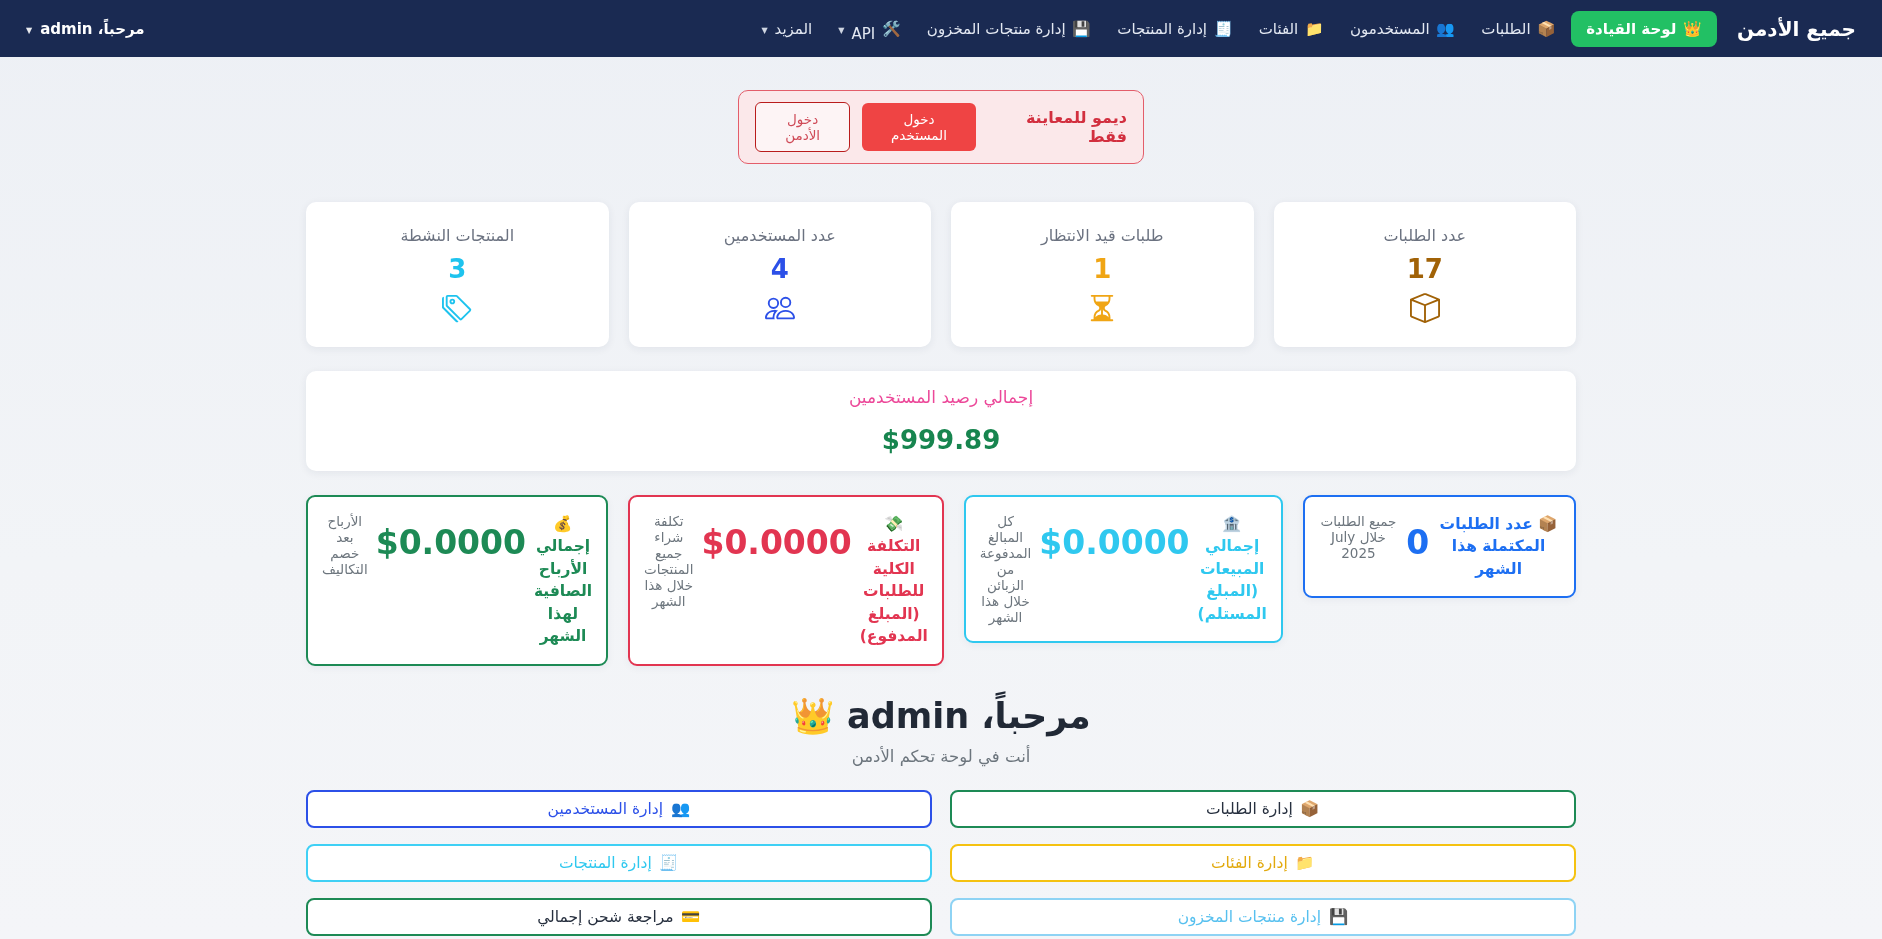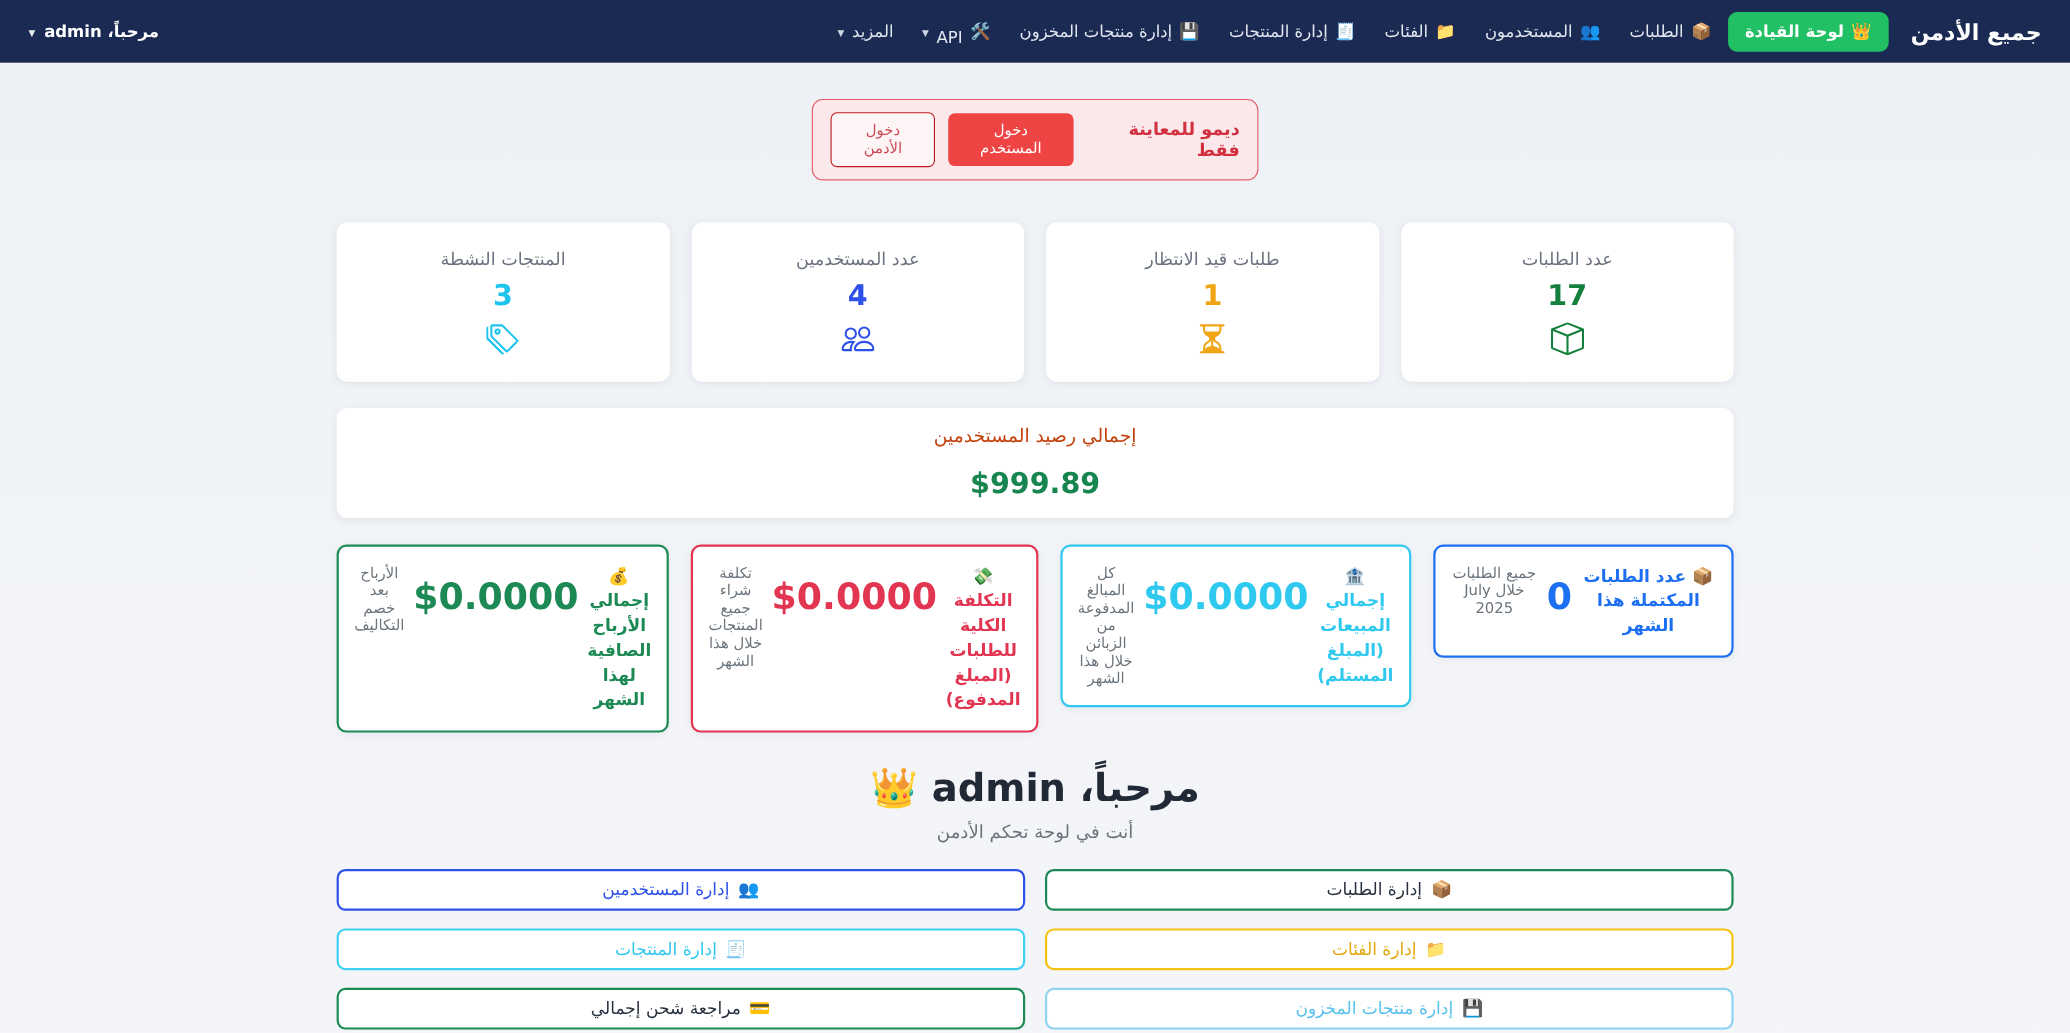--- a/index.html
+++ b/index.html
@@ -50,31 +50,31 @@
 
   
   .stats-grid { display:grid; grid-template-columns:repeat(4,1fr); gap:20px; margin-top:38px; }
   .stat-card {
     background:#fff; border-radius:10px; box-shadow:0 2px 8px rgba(25,40,70,.07);
     height:145px; display:flex; flex-direction:column; align-items:center;
     justify-content:center; gap:9px; padding:0; text-align:center;
   }
   .stat-title { color:#6b7280; font-size:16px; }
   .stat-value { font-size:26px; font-weight:700; }
-  .c-green { color:#15803d; } .c-amber { color:#f0a514; }
+  .c-green { color:#a16207; } .c-amber { color:#f0a514; }
   .c-blue { color:#2c50e8; } .c-cyan { color:#1ec3ee; }
   .stat-icon svg { width:30px; height:30px; display:block; }
 
   
   .balance-card {
     background:#fff; border-radius:10px; box-shadow:0 2px 8px rgba(25,40,70,.07);
     margin-top:24px; height:100px; display:flex; flex-direction:column;
     align-items:center; justify-content:center; gap:8px;
   }
-  .balance-title { color:#c2410c; font-size:17px; }
+  .balance-title { color:#ec4899; font-size:17px; }
   .balance-value { color:#17854f; font-size:26px; font-weight:700; }
 
   
   .monthly-grid { display:grid; grid-template-columns:repeat(4,1fr); gap:20px; margin-top:24px; align-items:start; }
   .m-card {
     background:#fff; border-radius:9px; border:2px solid; padding:16px 14px;
     text-align:center; display:flex; flex-direction:row; gap:8px;
     box-shadow:0 2px 8px rgba(25,40,70,.05);
   }
   .m-title { font-size:15.5px; font-weight:700; line-height:1.45; }

